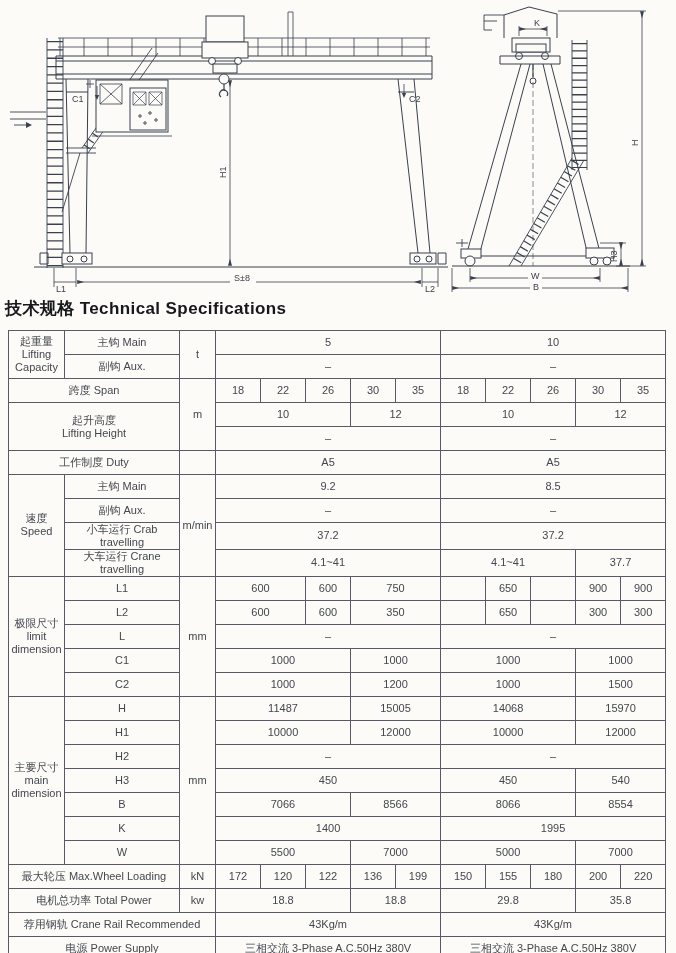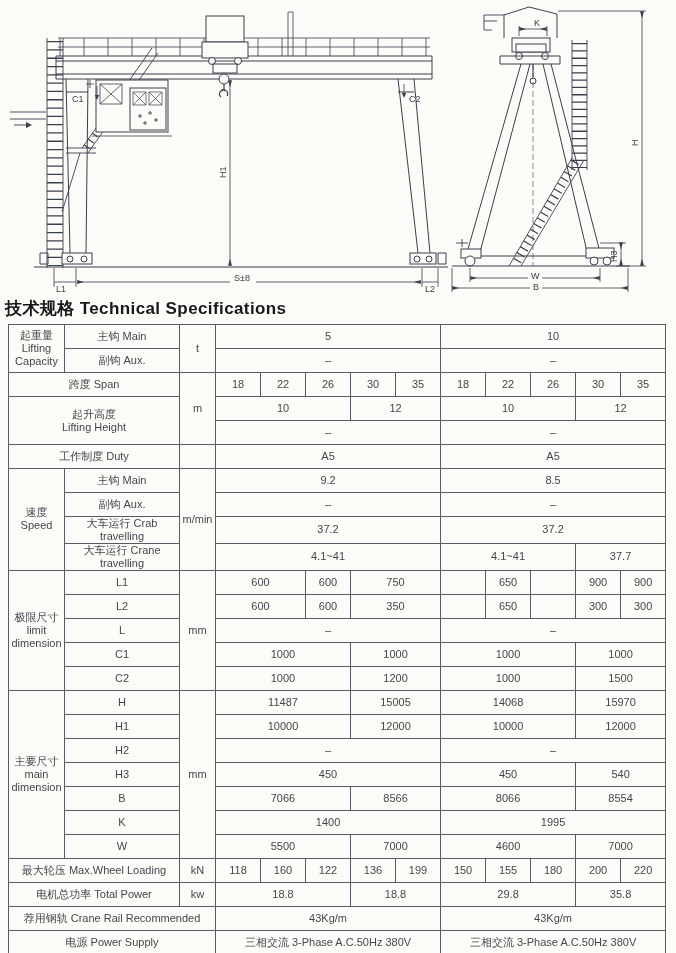--- a/index.html
+++ b/index.html
@@ -6,21 +6,21 @@
   body{
     width:676px;height:953px;background:#fcfbf7;
     font-family:"Liberation Sans", sans-serif;color:#41454e;
     -webkit-font-smoothing:antialiased;
   }
   .page{position:relative;width:676px;height:953px;overflow:hidden;}
   .drawing{width:676px;height:294px;}
   svg text{font-family:"Liberation Sans",sans-serif;font-size:9px;fill:#3a3f4a;}
   h1.title{
     font-size:17px;font-weight:700;color:#17181c;
-    margin:3px 0 4px 5px;letter-spacing:.4px;
+    margin:3px 0 10px 5px;letter-spacing:.4px;
   }
   table.spec{
     border-collapse:collapse;table-layout:fixed;
     margin-left:8px;width:658px;
   }
   table.spec td{
     border:1px solid #565b66;
     text-align:center;vertical-align:middle;
     font-size:11px;height:23px;padding:0 1px;
     color:#43474f;line-height:1.18;white-space:pre-line;
@@ -248,21 +248,21 @@
           <td rowspan="4" class="unit">m/min</td>
           <td colspan="5">9.2</td>
           <td colspan="5">8.5</td>
         </tr>
         <tr>
           <td class="sub">副钩  Aux.</td>
           <td colspan="5">–</td>
           <td colspan="5">–</td>
         </tr>
         <tr>
-          <td class="sub">大车运行 Crab travelling</td>
+          <td class="sub">小车运行 Crab travelling</td>
           <td colspan="5">37.2</td>
           <td colspan="5">37.2</td>
         </tr>
         <tr>
           <td class="sub">大车运行 Crane travelling</td>
           <td colspan="5">4.1~41</td>
           <td colspan="3">4.1~41</td>
           <td colspan="2">37.7</td>
         </tr>
         <tr>
@@ -348,28 +348,28 @@
         </tr>
         <tr>
           <td class="subl">K</td>
           <td colspan="5">1400</td>
           <td colspan="5">1995</td>
         </tr>
         <tr>
           <td class="subl">W</td>
           <td colspan="3">5500</td>
           <td colspan="2">7000</td>
-          <td colspan="3">4600</td>
+          <td colspan="3">5000</td>
           <td colspan="2">7000</td>
         </tr>
         <tr>
           <td colspan="2">最大轮压 Max.Wheel Loading</td>
           <td class="unit">kN</td>
-          <td>118</td>
-          <td>160</td>
+          <td>172</td>
+          <td>120</td>
           <td>122</td>
           <td>136</td>
           <td>199</td>
           <td>150</td>
           <td>155</td>
           <td>180</td>
           <td>200</td>
           <td>220</td>
         </tr>
         <tr>

